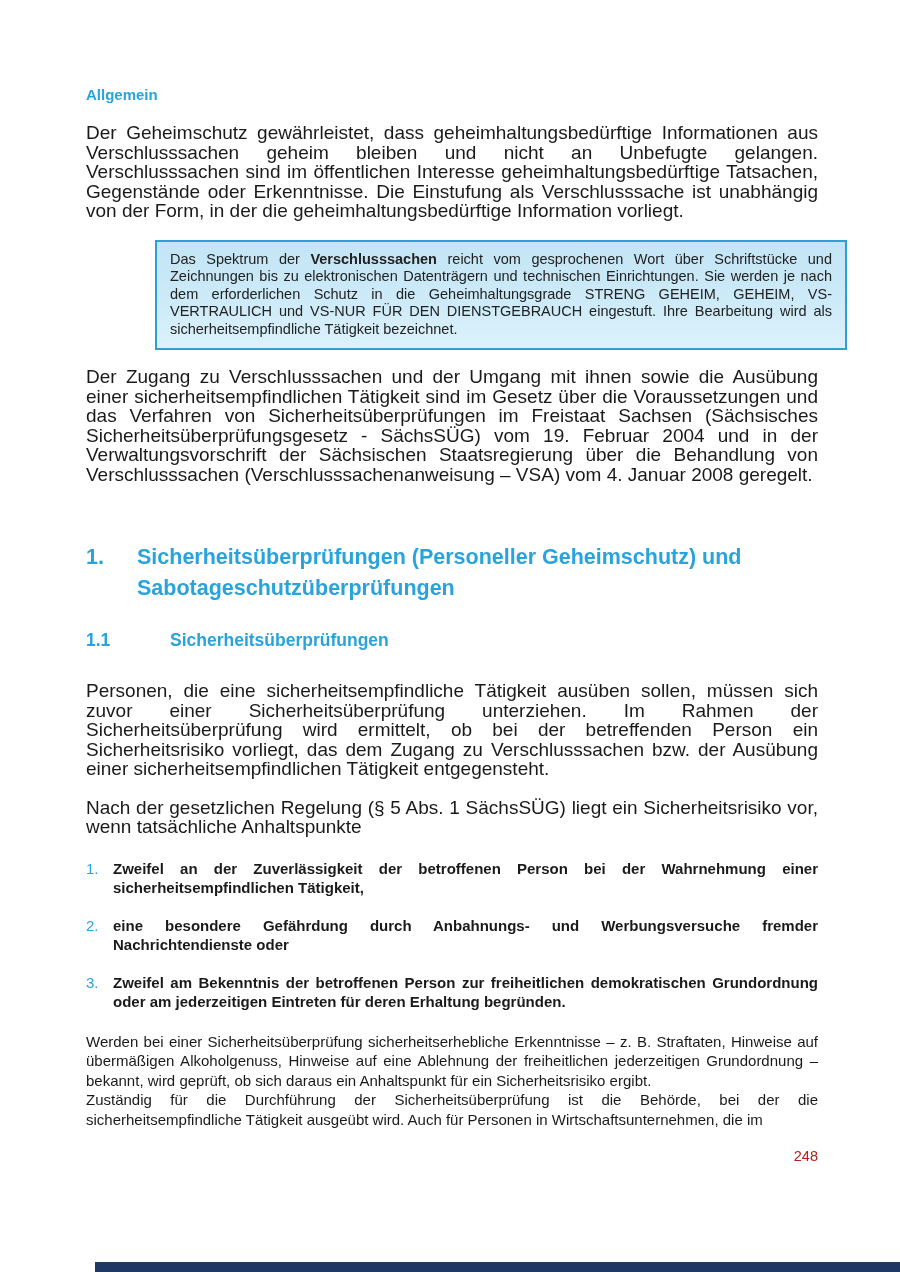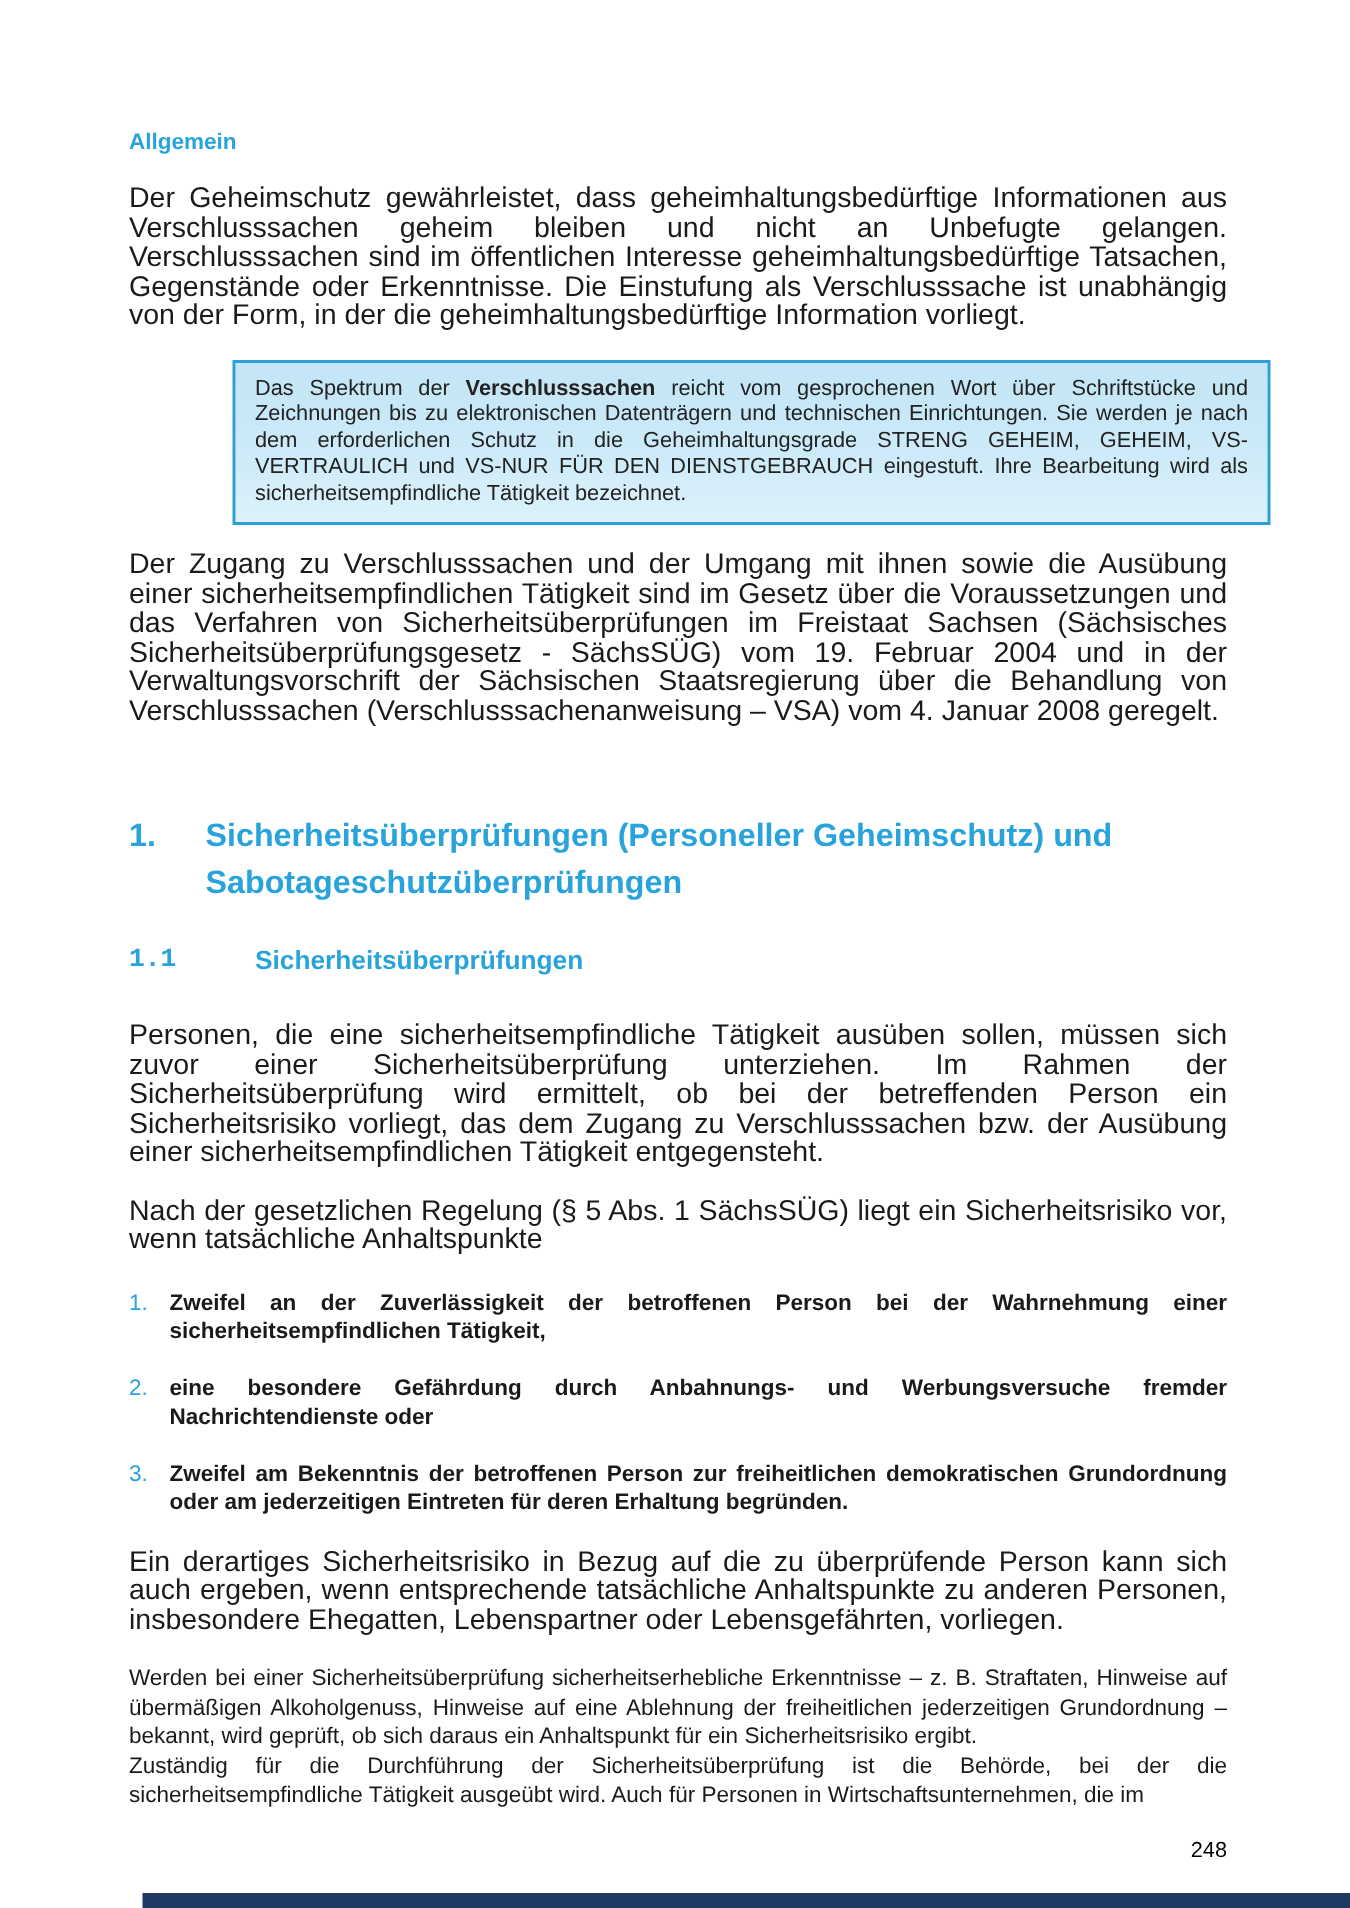--- a/index.html
+++ b/index.html
@@ -55,21 +55,21 @@
   .h1-num { width: 51px; flex: 0 0 51px; }
   .h1-text { flex: 1; }
   .h2-row {
     display: flex;
     margin: 0 0 30px 0;
     color: #29a3db;
     font-weight: bold;
     font-size: 17.5px;
     line-height: 22px;
   }
-  .h2-num { width: 84px; flex: 0 0 84px; font-family: Liberation Mono, monospace; }
+  .h2-num { width: 84px; flex: 0 0 84px; }
   .h2-text { flex: 1; }
   .num-list { margin: 22px 0 20px 0; }
   .num-item {
     display: flex;
     margin-bottom: 18px;
     font-size: 15px;
     line-height: 19.5px;
   }
   .num-item .marker {
     width: 27px;
@@ -84,21 +84,21 @@
   .para-block { margin: 0 0 19px 0; }
   .para-block p {
     font-size: 15px;
     line-height: 19.5px;
     text-align: justify;
     margin: 0;
   }
   .page-number {
     font-size: 14.5px;
     text-align: right;
-    color: #000000;
+    color: #b91c1c;
     margin-top: 18px;
   }
   .footer-rule {
     position: absolute;
     left: 95px;
     right: 0;
     bottom: 0;
     height: 10px;
     background: #1f3864;
   }
@@ -140,21 +140,20 @@
     <div class="num-item">
       <span class="marker">2.</span>
       <span class="item-text">eine besondere Gefährdung durch Anbahnungs- und Werbungsversuche fremder Nachrichtendienste oder</span>
     </div>
     <div class="num-item">
       <span class="marker">3.</span>
       <span class="item-text">Zweifel am Bekenntnis der betroffenen Person zur freiheitlichen demokratischen Grundordnung oder am jederzeitigen Eintreten für deren Erhaltung begründen.</span>
     </div>
   </div>
 
-  <p class="para">Ein derartiges Sicherheitsrisiko in Bezug auf die zu überprüfende Person kann sich auch ergeben, wenn entsprechende tatsächliche Anhaltspunkte zu anderen Personen, insbesondere Ehegatten, Lebenspartner oder Lebensgefährten, vorliegen.</p>
 
   <div class="para-block">
     <p>Werden bei einer Sicherheitsüberprüfung sicherheitserhebliche Erkenntnisse – z. B. Straftaten, Hinweise auf übermäßigen Alkoholgenuss, Hinweise auf eine Ablehnung der freiheitlichen jederzeitigen Grundordnung – bekannt, wird geprüft, ob sich daraus ein Anhaltspunkt für ein Sicherheitsrisiko ergibt.</p>
     <p>Zuständig für die Durchführung der Sicherheitsüberprüfung ist die Behörde, bei der die sicherheitsempfindliche Tätigkeit ausgeübt wird. Auch für Personen in Wirtschaftsunternehmen, die im</p>
   </div>
 
   <div class="page-number">248</div>
 
 </div>
 

